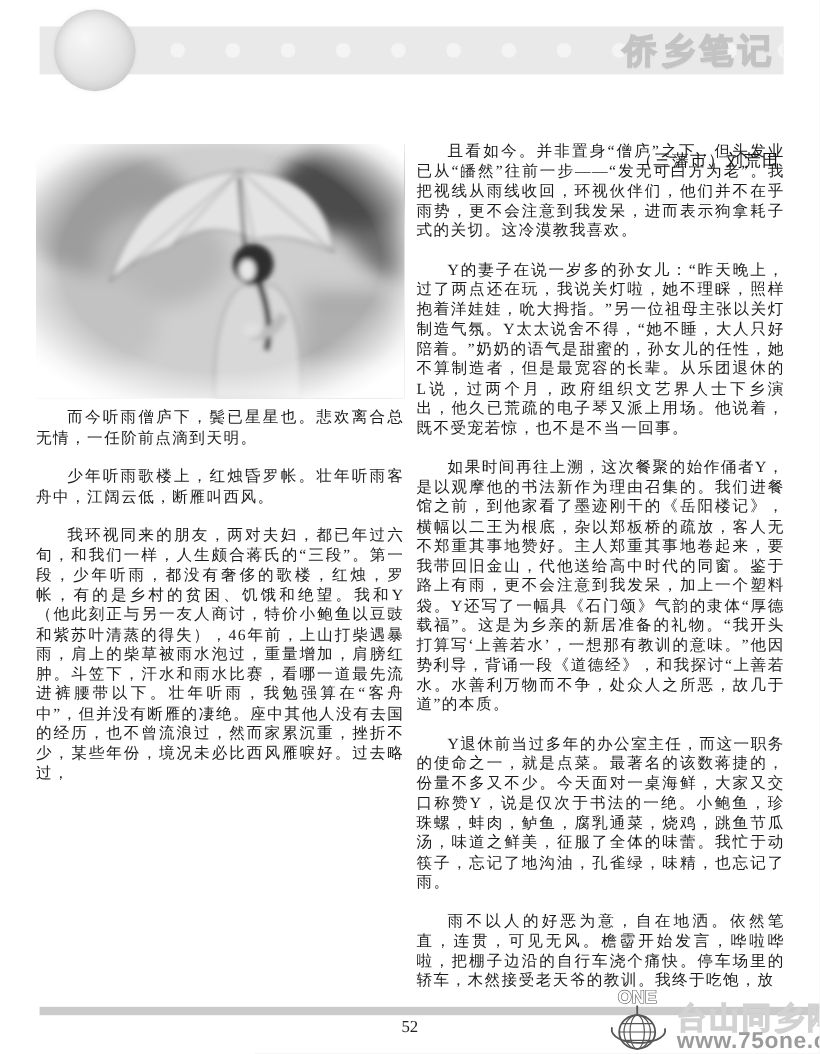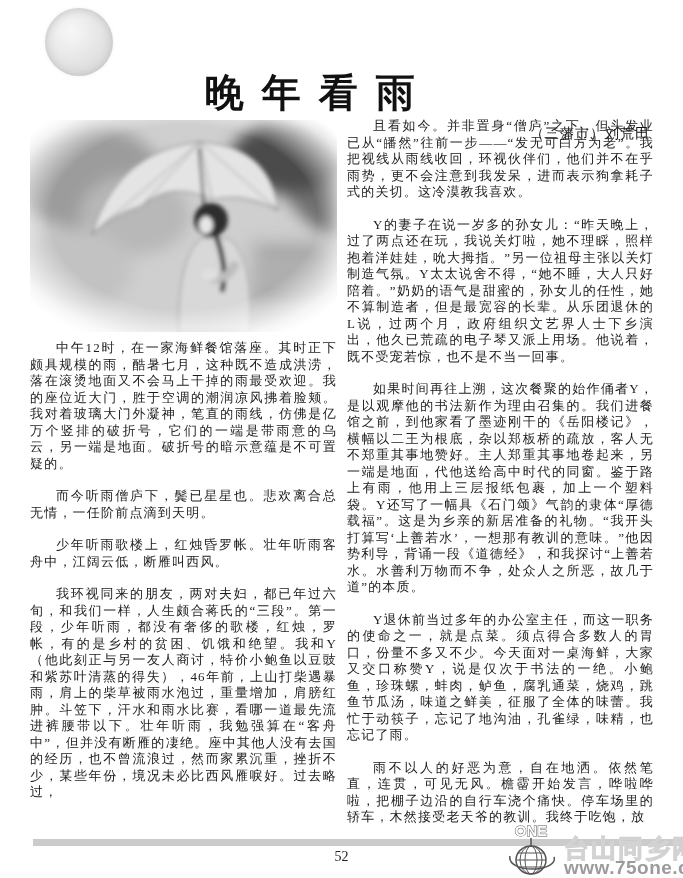--- a/index.html
+++ b/index.html
@@ -64,22 +64,24 @@
     position:absolute;left:62px;top:37px;
     font-family:"Liberation Sans","DejaVu Sans",sans-serif;
     font-size:19px;font-weight:bold;color:#9b9b9b;letter-spacing:.5px;
   }
 </style>
 </head>
 <body>
 
 <div class="page">
 
+  <div class="band">
+    <span class="band-label">侨乡笔记</span>
+  </div>
   <div class="medallion"></div>
-  <h1 class="title">晚年看雨</h1>
   <span class="author">（三藩市）刘荒田</span>
 
   <section class="col col-left">
     <figure class="photo">
       <svg width="307" height="212" viewBox="0 0 307 212">
         <defs>
           <radialGradient id="vig" cx="50%" cy="46%" r="64%">
             <stop offset="0%" stop-color="#ffffff" stop-opacity="0"></stop>
             <stop offset="68%" stop-color="#ffffff" stop-opacity="0"></stop>
             <stop offset="92%" stop-color="#ffffff" stop-opacity=".85"></stop>
@@ -111,31 +113,30 @@
           <circle cx="181" cy="100" r="17" fill="#2d2d2d"></circle>
           <ellipse cx="176" cy="105" rx="7" ry="9" fill="#e6e6e6"></ellipse>
           <path d="M149,212 C147,162 157,128 172,118 L198,118 C216,130 222,166 220,212 Z" fill="#d8d8d8" stroke="#a5a5a5" stroke-width="1.5"></path>
           <path d="M186,116 C192,132 197,152 192,172" stroke="#333333" stroke-width="5" fill="none"></path>
           <path d="M206,142 C200,156 190,161 179,158" stroke="#bdbdbd" stroke-width="9" fill="none"></path>
           <ellipse cx="180" cy="155" rx="8" ry="6" fill="#e0e0e0"></ellipse>
         </g>
         <rect width="307" height="212" fill="url(#vig)"></rect>
       </svg>
     </figure>
-    <p>中午12时，在一家海鲜餐馆落座。其时正下颇具规模的雨，酷暑七月，这种既不造成洪涝，落在滚烫地面又不会马上干掉的雨最受欢迎。我的座位近大门，胜于空调的潮润凉风拂着脸颊。我对着玻璃大门外凝神，笔直的雨线，仿佛是亿万个竖排的破折号，它们的一端是带雨意的乌云，另一端是地面。破折号的暗示意蕴是不可置疑的。</p>
     <p>而今听雨僧庐下，鬓已星星也。悲欢离合总无情，一任阶前点滴到天明。</p>
     <p>少年听雨歌楼上，红烛昏罗帐。壮年听雨客舟中，江阔云低，断雁叫西风。</p>
     <p>我环视同来的朋友，两对夫妇，都已年过六旬，和我们一样，人生颇合蒋氏的“三段”。第一段，少年听雨，都没有奢侈的歌楼，红烛，罗帐，有的是乡村的贫困、饥饿和绝望。我和Y（他此刻正与另一友人商讨，特价小鲍鱼以豆豉和紫苏叶清蒸的得失），46年前，上山打柴遇暴雨，肩上的柴草被雨水泡过，重量增加，肩膀红肿。斗笠下，汗水和雨水比赛，看哪一道最先流进裤腰带以下。壮年听雨，我勉强算在“客舟中”，但并没有断雁的凄绝。座中其他人没有去国的经历，也不曾流浪过，然而家累沉重，挫折不少，某些年份，境况未必比西风雁唳好。过去略过，</p>
   </section>
 
   <section class="col col-right">
     <p>且看如今。并非置身“僧庐”之下，但头发业已从“皤然”往前一步——“发无可白方为老”。我把视线从雨线收回，环视伙伴们，他们并不在乎雨势，更不会注意到我发呆，进而表示狗拿耗子式的关切。这冷漠教我喜欢。</p>
     <p>Y的妻子在说一岁多的孙女儿：“昨天晚上，过了两点还在玩，我说关灯啦，她不理睬，照样抱着洋娃娃，吮大拇指。”另一位祖母主张以关灯制造气氛。Y太太说舍不得，“她不睡，大人只好陪着。”奶奶的语气是甜蜜的，孙女儿的任性，她不算制造者，但是最宽容的长辈。从乐团退休的L说，过两个月，政府组织文艺界人士下乡演出，他久已荒疏的电子琴又派上用场。他说着，既不受宠若惊，也不是不当一回事。</p>
-    <p>如果时间再往上溯，这次餐聚的始作俑者Y，是以观摩他的书法新作为理由召集的。我们进餐馆之前，到他家看了墨迹刚干的《岳阳楼记》，横幅以二王为根底，杂以郑板桥的疏放，客人无不郑重其事地赞好。主人郑重其事地卷起来，另一端是地面，代他送给高中时代的同窗。鉴于路上有雨，他用上三层报纸包裹，加上一个塑料袋。Y还写了一幅具《石门颂》气韵的隶体“厚德载福”。这是为乡亲的新居准备的礼物。“我开头打算写‘上善若水’，一想那有教训的意味。”他因势利导，背诵一段《道德经》，和我探讨“上善若水。水善利万物而不争，处众人之所恶，故几于道”的本质。</p>
-    <p>Y退休前当过多年的办公室主任，而这一职务的使命之一，就是点菜。须点得合多数人的胃口，份量不多又不少。今天面对一桌海鲜，大家又交口称赞Y，说是仅次于书法的一绝。小鲍鱼，珍珠螺，蚌肉，鲈鱼，腐乳通菜，烧鸡，跳鱼节瓜汤，味道之鲜美，征服了全体的味蕾。我忙于动筷子，忘记了地沟油，孔雀绿，味精，也忘记了雨。</p>
+    <p>如果时间再往上溯，这次餐聚的始作俑者Y，是以观摩他的书法新作为理由召集的。我们进餐馆之前，到他家看了墨迹刚干的《岳阳楼记》，横幅以二王为根底，杂以郑板桥的疏放，客人无不郑重其事地赞好。主人郑重其事地卷起来，要我带回旧金山，代他送给高中时代的同窗。鉴于路上有雨，更不会注意到我发呆，加上一个塑料袋。Y还写了一幅具《石门颂》气韵的隶体“厚德载福”。这是为乡亲的新居准备的礼物。“我开头打算写‘上善若水’，一想那有教训的意味。”他因势利导，背诵一段《道德经》，和我探讨“上善若水。水善利万物而不争，处众人之所恶，故几于道”的本质。</p>
+    <p>Y退休前当过多年的办公室主任，而这一职务的使命之一，就是点菜。最著名的该数蒋捷的，份量不多又不少。今天面对一桌海鲜，大家又交口称赞Y，说是仅次于书法的一绝。小鲍鱼，珍珠螺，蚌肉，鲈鱼，腐乳通菜，烧鸡，跳鱼节瓜汤，味道之鲜美，征服了全体的味蕾。我忙于动筷子，忘记了地沟油，孔雀绿，味精，也忘记了雨。</p>
     <p>雨不以人的好恶为意，自在地洒。依然笔直，连贯，可见无风。檐霤开始发言，哗啦哗啦，把棚子边沿的自行车浇个痛快。停车场里的轿车，木然接受老天爷的教训。我终于吃饱，放</p>
   </section>
 
   <div class="footer-rule"></div>
 
   <div class="watermark">
     <svg class="wm-logo" width="58" height="56" viewBox="0 0 58 56">
       <text x="29" y="14" text-anchor="middle" font-family="Liberation Sans, DejaVu Sans, sans-serif" font-size="15" font-weight="bold" fill="#ffffff" stroke="#555555" stroke-width="1" paint-order="stroke">ONE</text>
       <line x1="29" y1="16" x2="29" y2="24" stroke="#555" stroke-width="1.5"></line>
       <ellipse cx="29" cy="38" rx="15" ry="14" fill="#ffffff" stroke="#555" stroke-width="1.5"></ellipse>

